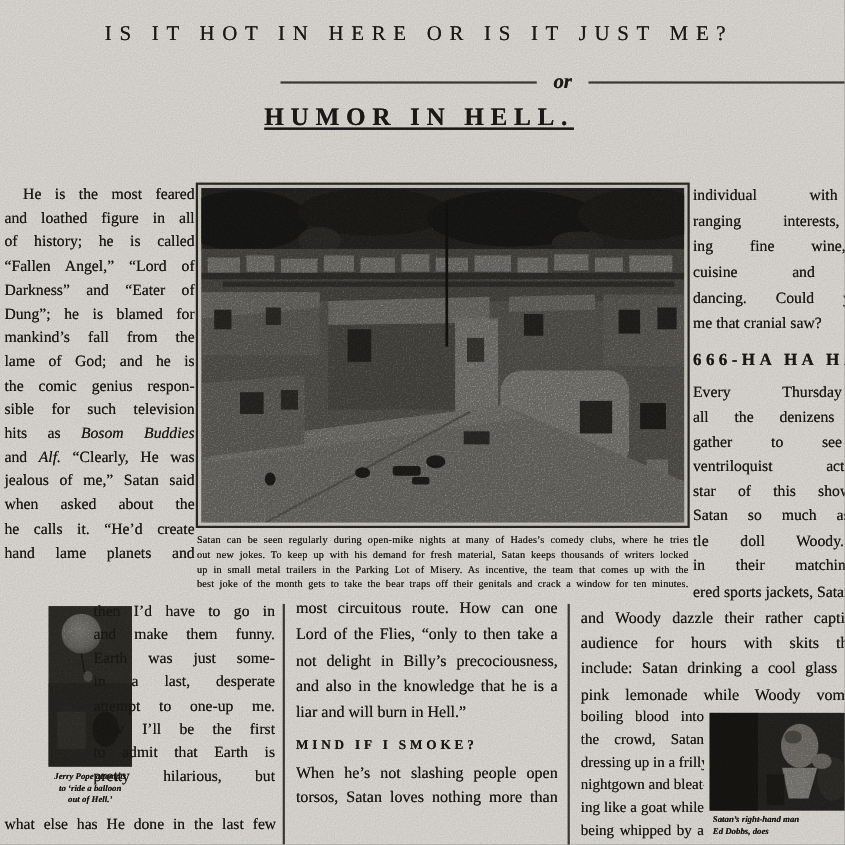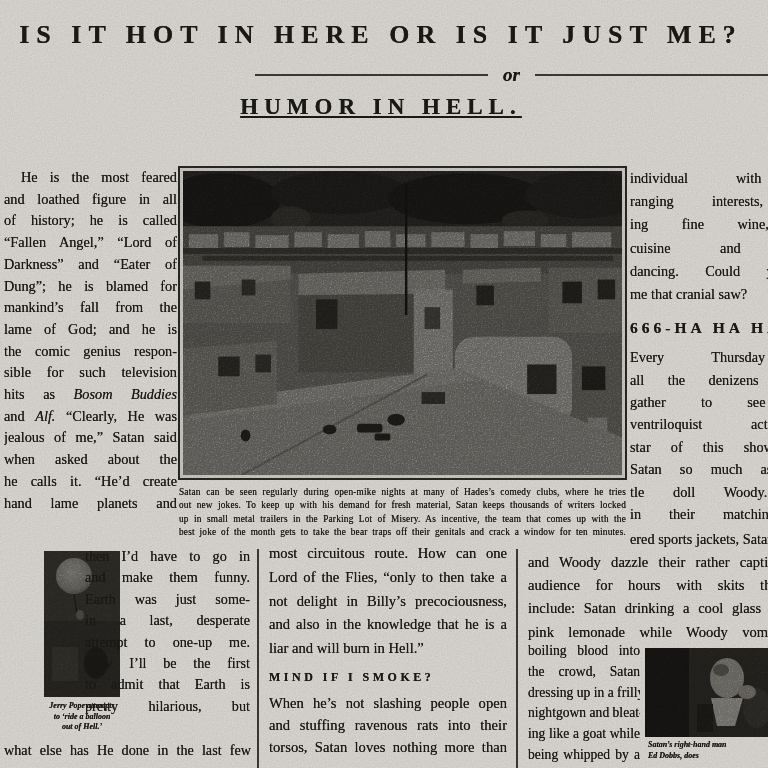--- a/index.html
+++ b/index.html
@@ -9,21 +9,21 @@
   #page{
     position:relative;width:768px;height:768px;overflow:hidden;
     background:var(--paper);
     font-family:"Liberation Serif","DejaVu Serif",serif;
     color:var(--ink);
   }
   .txt{ text-shadow:0 0 0.55px rgba(30,27,22,0.85); }
   
   .title{
     position:absolute;top:20px;left:0;right:6px;text-align:center;
-    font-size:26px;font-weight:700;letter-spacing:7px;white-space:nowrap;
+    font-size:19px;font-weight:400;letter-spacing:7px;white-space:nowrap;
   }
   .or-row{
     position:absolute;top:63px;left:0;right:0;height:24px;
     display:flex;align-items:center;justify-content:flex-end;gap:15px;
   }
   .or-rule{width:233px;height:2px;background:var(--rule);}
   .or-word{font-style:italic;font-weight:700;font-size:19px;}
   .subtitle{
     position:absolute;top:94px;left:0;right:6px;text-align:center;
     font-size:23px;font-weight:600;letter-spacing:6px;white-space:nowrap;text-decoration:underline;
@@ -278,21 +278,20 @@
     <div id="mc-para1" class="lines para-end txt">
         <div class="line"><span>most circuitous route. How can one</span></div>
         <div class="line"><span>Lord of the Flies, “only to then take a</span></div>
         <div class="line"><span>not delight in Billy’s precociousness,</span></div>
         <div class="line"><span>and also in the knowledge that he is a</span></div>
         <div class="line"><span>liar and will burn in Hell.”</span></div>
       </div>
     <div id="mc-head" class="txt">MIND IF I SMOKE?</div>
     <div id="mc-para2" class="lines txt">
         <div class="line"><span>When he’s not slashing people open</span></div>
-        <div class="line"><span>and stuffing ravenous rats into their</span></div>
         <div class="line"><span>torsos, Satan loves nothing more than</span></div>
       </div>
   </div>
 
   <div id="rc-top">
     <div id="rc-para1" class="lines para-end txt">
         <div class="line"><span>individual with wide-</span></div>
         <div class="line"><span>ranging interests, includ-</span></div>
         <div class="line"><span>ing fine wine, French</span></div>
         <div class="line"><span>cuisine and ballroom</span></div>

